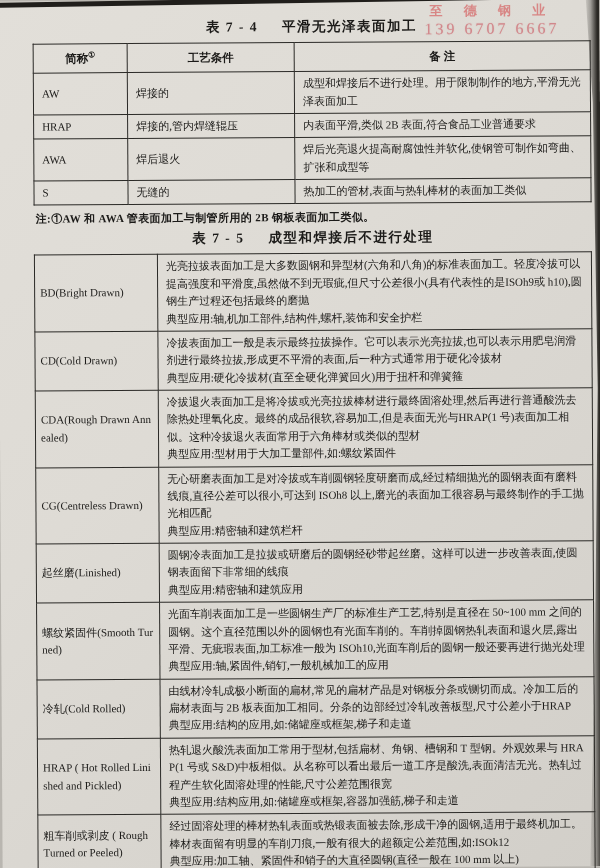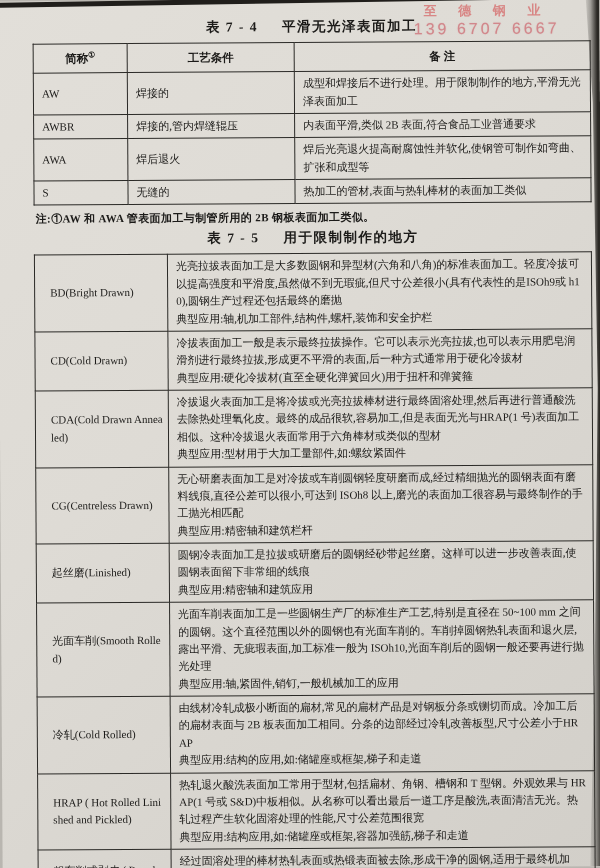--- a/index.html
+++ b/index.html
@@ -20,21 +20,21 @@
     background:#201e1b;transform:rotate(-0.55deg);transform-origin:left top;
     border-radius:2px;
   }
   .scan-right-edge{
     position:absolute;top:0;right:-2px;width:16px;height:100%;
     background:linear-gradient(to left,#2a2824 15%,rgba(42,40,36,0.35) 55%,rgba(42,40,36,0) 100%);
     clip-path:polygon(100% 0,15% 0,55% 12%,75% 45%,45% 78%,10% 100%,100% 100%);
   }
   .watermark{
     position:absolute;top:3px;right:38px;text-align:center;
-    font-family:Liberation Sans, sans-serif;
+    font-family:Liberation Serif, serif;
     pointer-events:none;
   }
   .watermark .w1{font-size:13px;letter-spacing:9px;color:rgba(214,106,106,0.75);font-weight:bold;}
   .watermark .w2{font-size:16px;letter-spacing:3px;color:rgba(120,140,215,0.55);
     text-shadow:0 0 1px rgba(214,106,106,0.5);color:rgba(205,115,125,0.65);}
   .content{position:absolute;top:14px;left:35px;width:558px;}
   .tbl-title{
     text-align:center;font-weight:bold;font-size:13.5px;letter-spacing:1.5px;
     margin:4px 0 6px 0;
   }
@@ -46,21 +46,21 @@
   td,th{
     border:1.6px solid #2b2a27;
     font-size:11px;line-height:1.58;
     padding:3px 8px;vertical-align:middle;
     word-break:break-all;
   }
   th{font-weight:bold;text-align:center;font-size:11.5px;padding:5px 4px;}
   sup{font-size:8px;}
   .t74 .c-abbr{width:85px;}
   .t74 .c-proc{width:158px;}
-  .t75 .c-name{width:112px;padding-left:15px;padding-right:5px;margin-left:12px;}
+  .t75 .c-name{width:112px;padding-left:5px;padding-right:5px;margin-left:12px;}
   .c-desc{white-space:pre-line;text-align:left;}
   .footnote{
     font-size:11px;font-weight:bold;margin:6px 0 2px 2px;letter-spacing:0.4px;
   }
 </style>
 </head>
 <body>
 
 <div class="page">
   <div class="scan-top-edge"></div>
@@ -82,72 +82,72 @@
         <th class="c-abbr"><span>简称</span><sup>①</sup></th>
         <th class="c-proc">工艺条件</th>
         <th>备  注</th>
       </tr>
       <tr>
         <td class="c-abbr">AW</td>
         <td class="c-proc">焊接的</td>
         <td class="c-desc">成型和焊接后不进行处理。用于限制制作的地方,平滑无光泽表面加工</td>
       </tr>
       <tr>
-        <td class="c-abbr">AWBR</td>
+        <td class="c-abbr">HRAP</td>
         <td class="c-proc">焊接的,管内焊缝辊压</td>
         <td class="c-desc">内表面平滑,类似 2B 表面,符合食品工业普通要求</td>
       </tr>
       <tr>
         <td class="c-abbr">AWA</td>
         <td class="c-proc">焊后退火</td>
         <td class="c-desc">焊后光亮退火提高耐腐蚀性并软化,使钢管可制作如弯曲、扩张和成型等</td>
       </tr>
       <tr>
         <td class="c-abbr">S</td>
         <td class="c-proc">无缝的</td>
         <td class="c-desc">热加工的管材,表面与热轧棒材的表面加工类似</td>
       </tr>
     </tbody>
       </table>
 
     <div class="footnote">注:①AW 和 AWA 管表面加工与制管所用的 2B 钢板表面加工类似。</div>
 
     <div class="tbl-title">
-      <span class="no">表 7 - 5</span><span>用于限制制作的地方</span>
+      <span class="no">表 7 - 5</span><span>成型和焊接后不进行处理</span>
     </div>
 
     <table class="t75">
       <tbody>
           <tr>
         <td class="c-name">BD(Bright Drawn)</td>
         <td class="c-desc">光亮拉拔表面加工是大多数圆钢和异型材(六角和八角)的标准表面加工。轻度冷拔可以提高强度和平滑度,虽然做不到无瑕疵,但尺寸公差很小(具有代表性的是ISOh9或 h10),圆钢生产过程还包括最终的磨抛
 典型应用:轴,机加工部件,结构件,螺杆,装饰和安全护栏</td>
       </tr>
       <tr>
         <td class="c-name">CD(Cold Drawn)</td>
         <td class="c-desc">冷拔表面加工一般是表示最终拉拔操作。它可以表示光亮拉拔,也可以表示用肥皂润滑剂进行最终拉拔,形成更不平滑的表面,后一种方式通常用于硬化冷拔材
 典型应用:硬化冷拔材(直至全硬化弹簧回火)用于扭杆和弹簧箍</td>
       </tr>
       <tr>
-        <td class="c-name">CDA(Cold Drawn Annealed)</td>
+        <td class="c-name">CDA(Rough Drawn Annealed)</td>
         <td class="c-desc">冷拔退火表面加工是将冷拔或光亮拉拔棒材进行最终固溶处理,然后再进行普通酸洗去除热处理氧化皮。最终的成品很软,容易加工,但是表面无光与HRAP(1 号)表面加工相似。这种冷拔退火表面常用于六角棒材或类似的型材
 典型应用:型材用于大加工量部件,如:螺纹紧固件</td>
       </tr>
       <tr>
         <td class="c-name">CG(Centreless Drawn)</td>
         <td class="c-desc">无心研磨表面加工是对冷拔或车削圆钢轻度研磨而成,经过精细抛光的圆钢表面有磨料线痕,直径公差可以很小,可达到 ISOh8 以上,磨光的表面加工很容易与最终制作的手工抛光相匹配
 典型应用:精密轴和建筑栏杆</td>
       </tr>
       <tr>
         <td class="c-name">起丝磨(Linished)</td>
         <td class="c-desc">圆钢冷表面加工是拉拔或研磨后的圆钢经砂带起丝磨。这样可以进一步改善表面,使圆钢表面留下非常细的线痕
 典型应用:精密轴和建筑应用</td>
       </tr>
       <tr>
-        <td class="c-name">光面车削(Smooth Rolled)</td>
+        <td class="c-name">螺纹紧固件(Smooth Turned)</td>
         <td class="c-desc">光面车削表面加工是一些圆钢生产厂的标准生产工艺,特别是直径在 50~100 mm 之间的圆钢。这个直径范围以外的圆钢也有光面车削的。车削掉圆钢热轧表面和退火层,露出平滑、无疵瑕表面,加工标准一般为 ISOh10,光面车削后的圆钢一般还要再进行抛光处理
 典型应用:轴,紧固件,销钉,一般机械加工的应用</td>
       </tr>
       <tr>
         <td class="c-name">冷轧(Cold Rolled)</td>
         <td class="c-desc">由线材冷轧成极小断面的扁材,常见的扁材产品是对钢板分条或铡切而成。冷加工后的扁材表面与 2B 板表面加工相同。分条的边部经过冷轧改善板型,尺寸公差小于HRAP
 典型应用:结构的应用,如:储罐座或框架,梯子和走道</td>
       </tr>
       <tr>
         <td class="c-name">HRAP ( Hot Rolled Linished and Pickled)</td>

